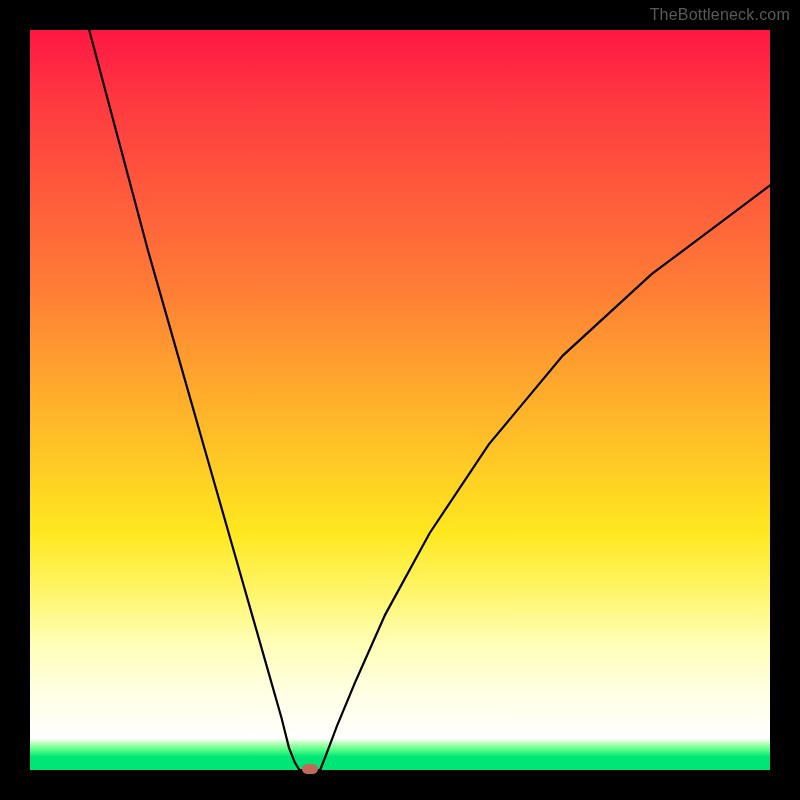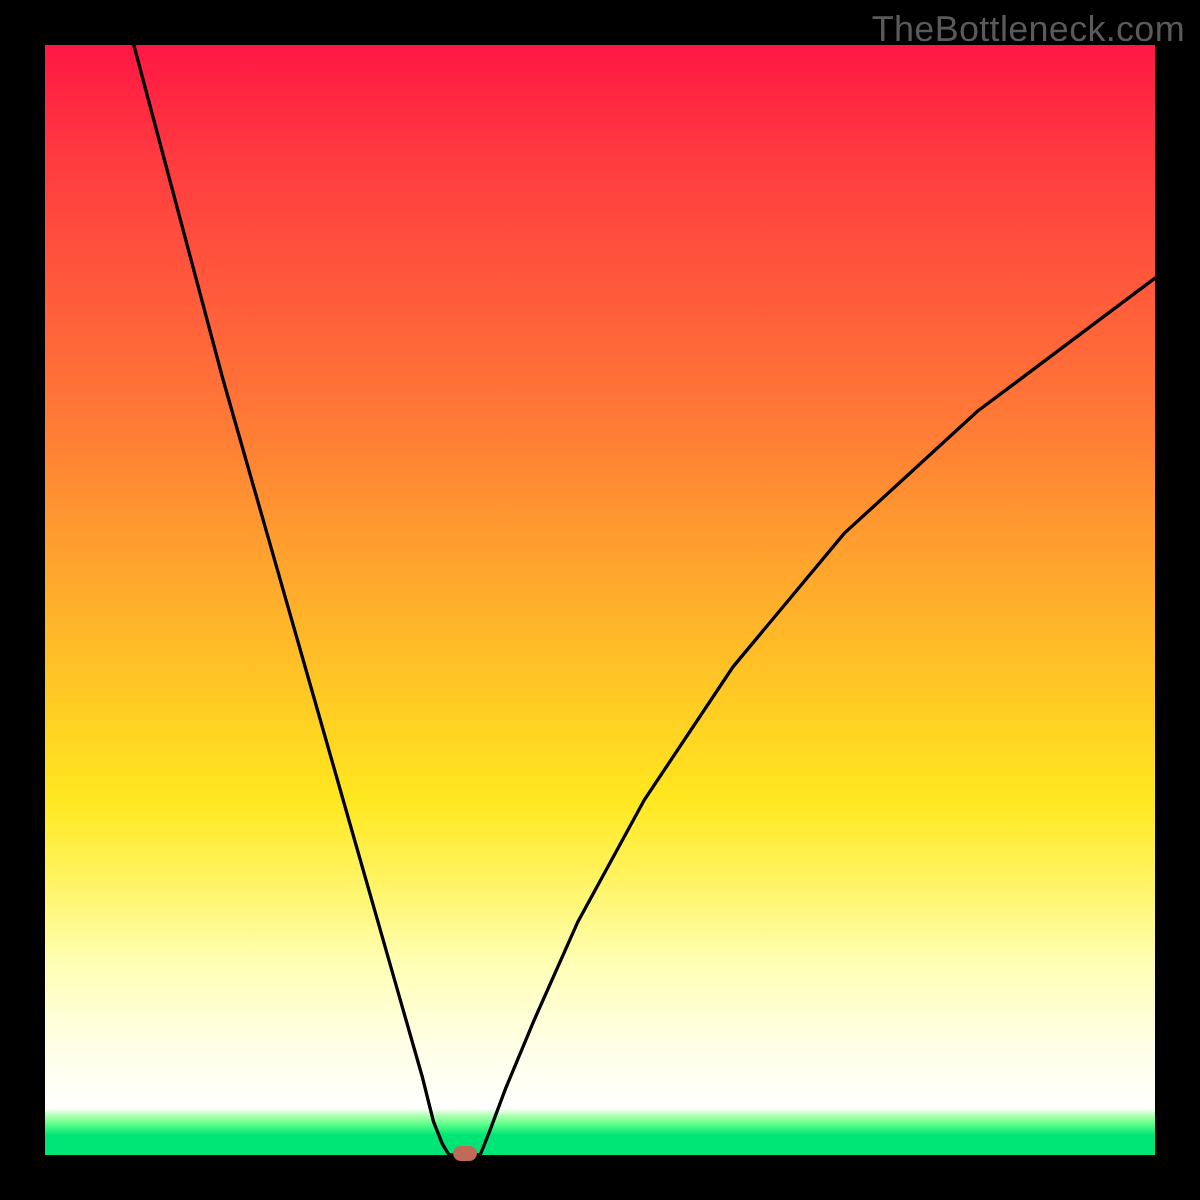--- a/index.html
+++ b/index.html
@@ -41,21 +41,21 @@
         #5eff8a 97.2%,
         #00e676 98.2%,
         #00e676 100%
       );
   }
   .watermark {
     position: absolute;
     top: 6px;
     right: 10px;
     color: #5a5a5a;
-    font-size: 24px;
+    font-size: 16px;
     font-weight: 500;
     letter-spacing: 0.2px;
     user-select: none;
   }
   svg.curve {
     position: absolute;
     left: 0;
     top: 0;
     width: 740px;
     height: 740px;

